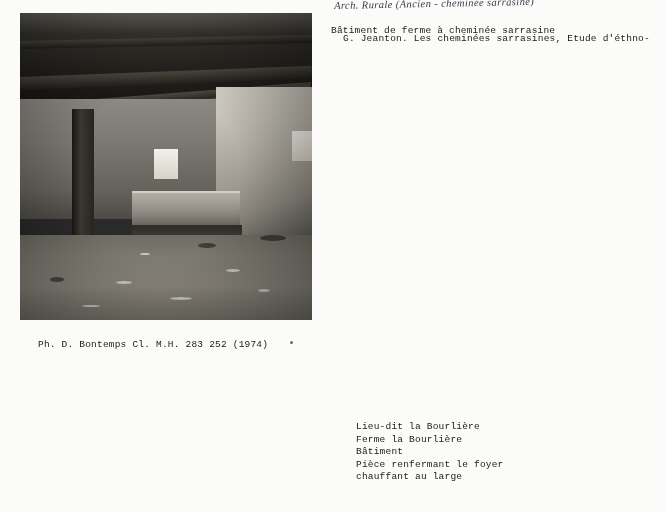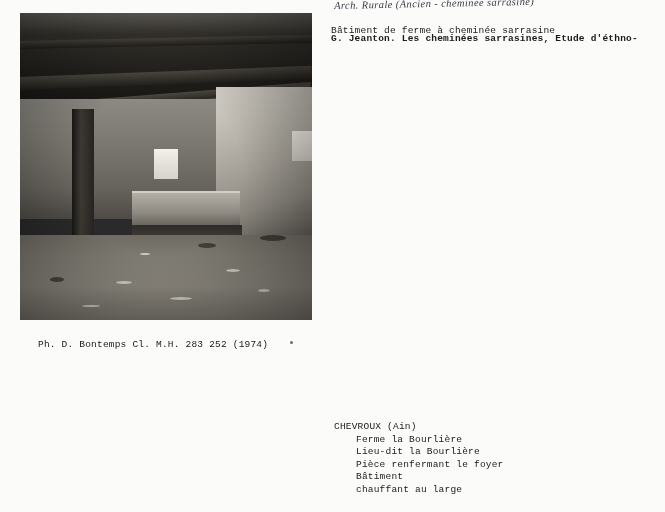--- a/index.html
+++ b/index.html
@@ -128,23 +128,22 @@
     transform: rotate(-1.2deg);
     transform-origin: left top;
   }
   #top-title {
     position: absolute;
     left: 331px;
     top: 25px;
   }
   #reference {
     position: absolute;
-    left: 331px;
+    left: 343px;
     top: 33px;
-    font-weight: bold;
   }
   #credit {
     position: absolute;
     left: 38px;
     top: 339px;
   }
   #bottom-block {
     position: absolute;
     left: 334px;
     top: 421px;
@@ -201,21 +200,20 @@
   <div id="top-title" class="typed">Bâtiment de ferme à cheminée sarrasine</div>
 
   <div id="reference">
     <div class="typed">G. Jeanton. Les cheminées sarrasines, Etude d'éthno-</div>
   </div>
 
   <div id="credit" class="typed">Ph. D. Bontemps Cl. M.H. 283 252 (1974)</div>
   <div class="dot-mark"></div>
 
   <div id="bottom-block">
-    <div class="typed">CHEVROUX (Ain)</div>
+    <div class="typed indent">Lieu-dit la Bourlière</div>
     <div class="typed indent">Ferme la Bourlière</div>
-    <div class="typed indent">Lieu-dit la Bourlière</div>
+    <div class="typed indent">Bâtiment</div>
     <div class="typed indent">Pièce renfermant le foyer</div>
-    <div class="typed indent">Bâtiment</div>
     <div class="typed indent">chauffant au large</div>
   </div>
 
 </div>
 
 </body></html>

